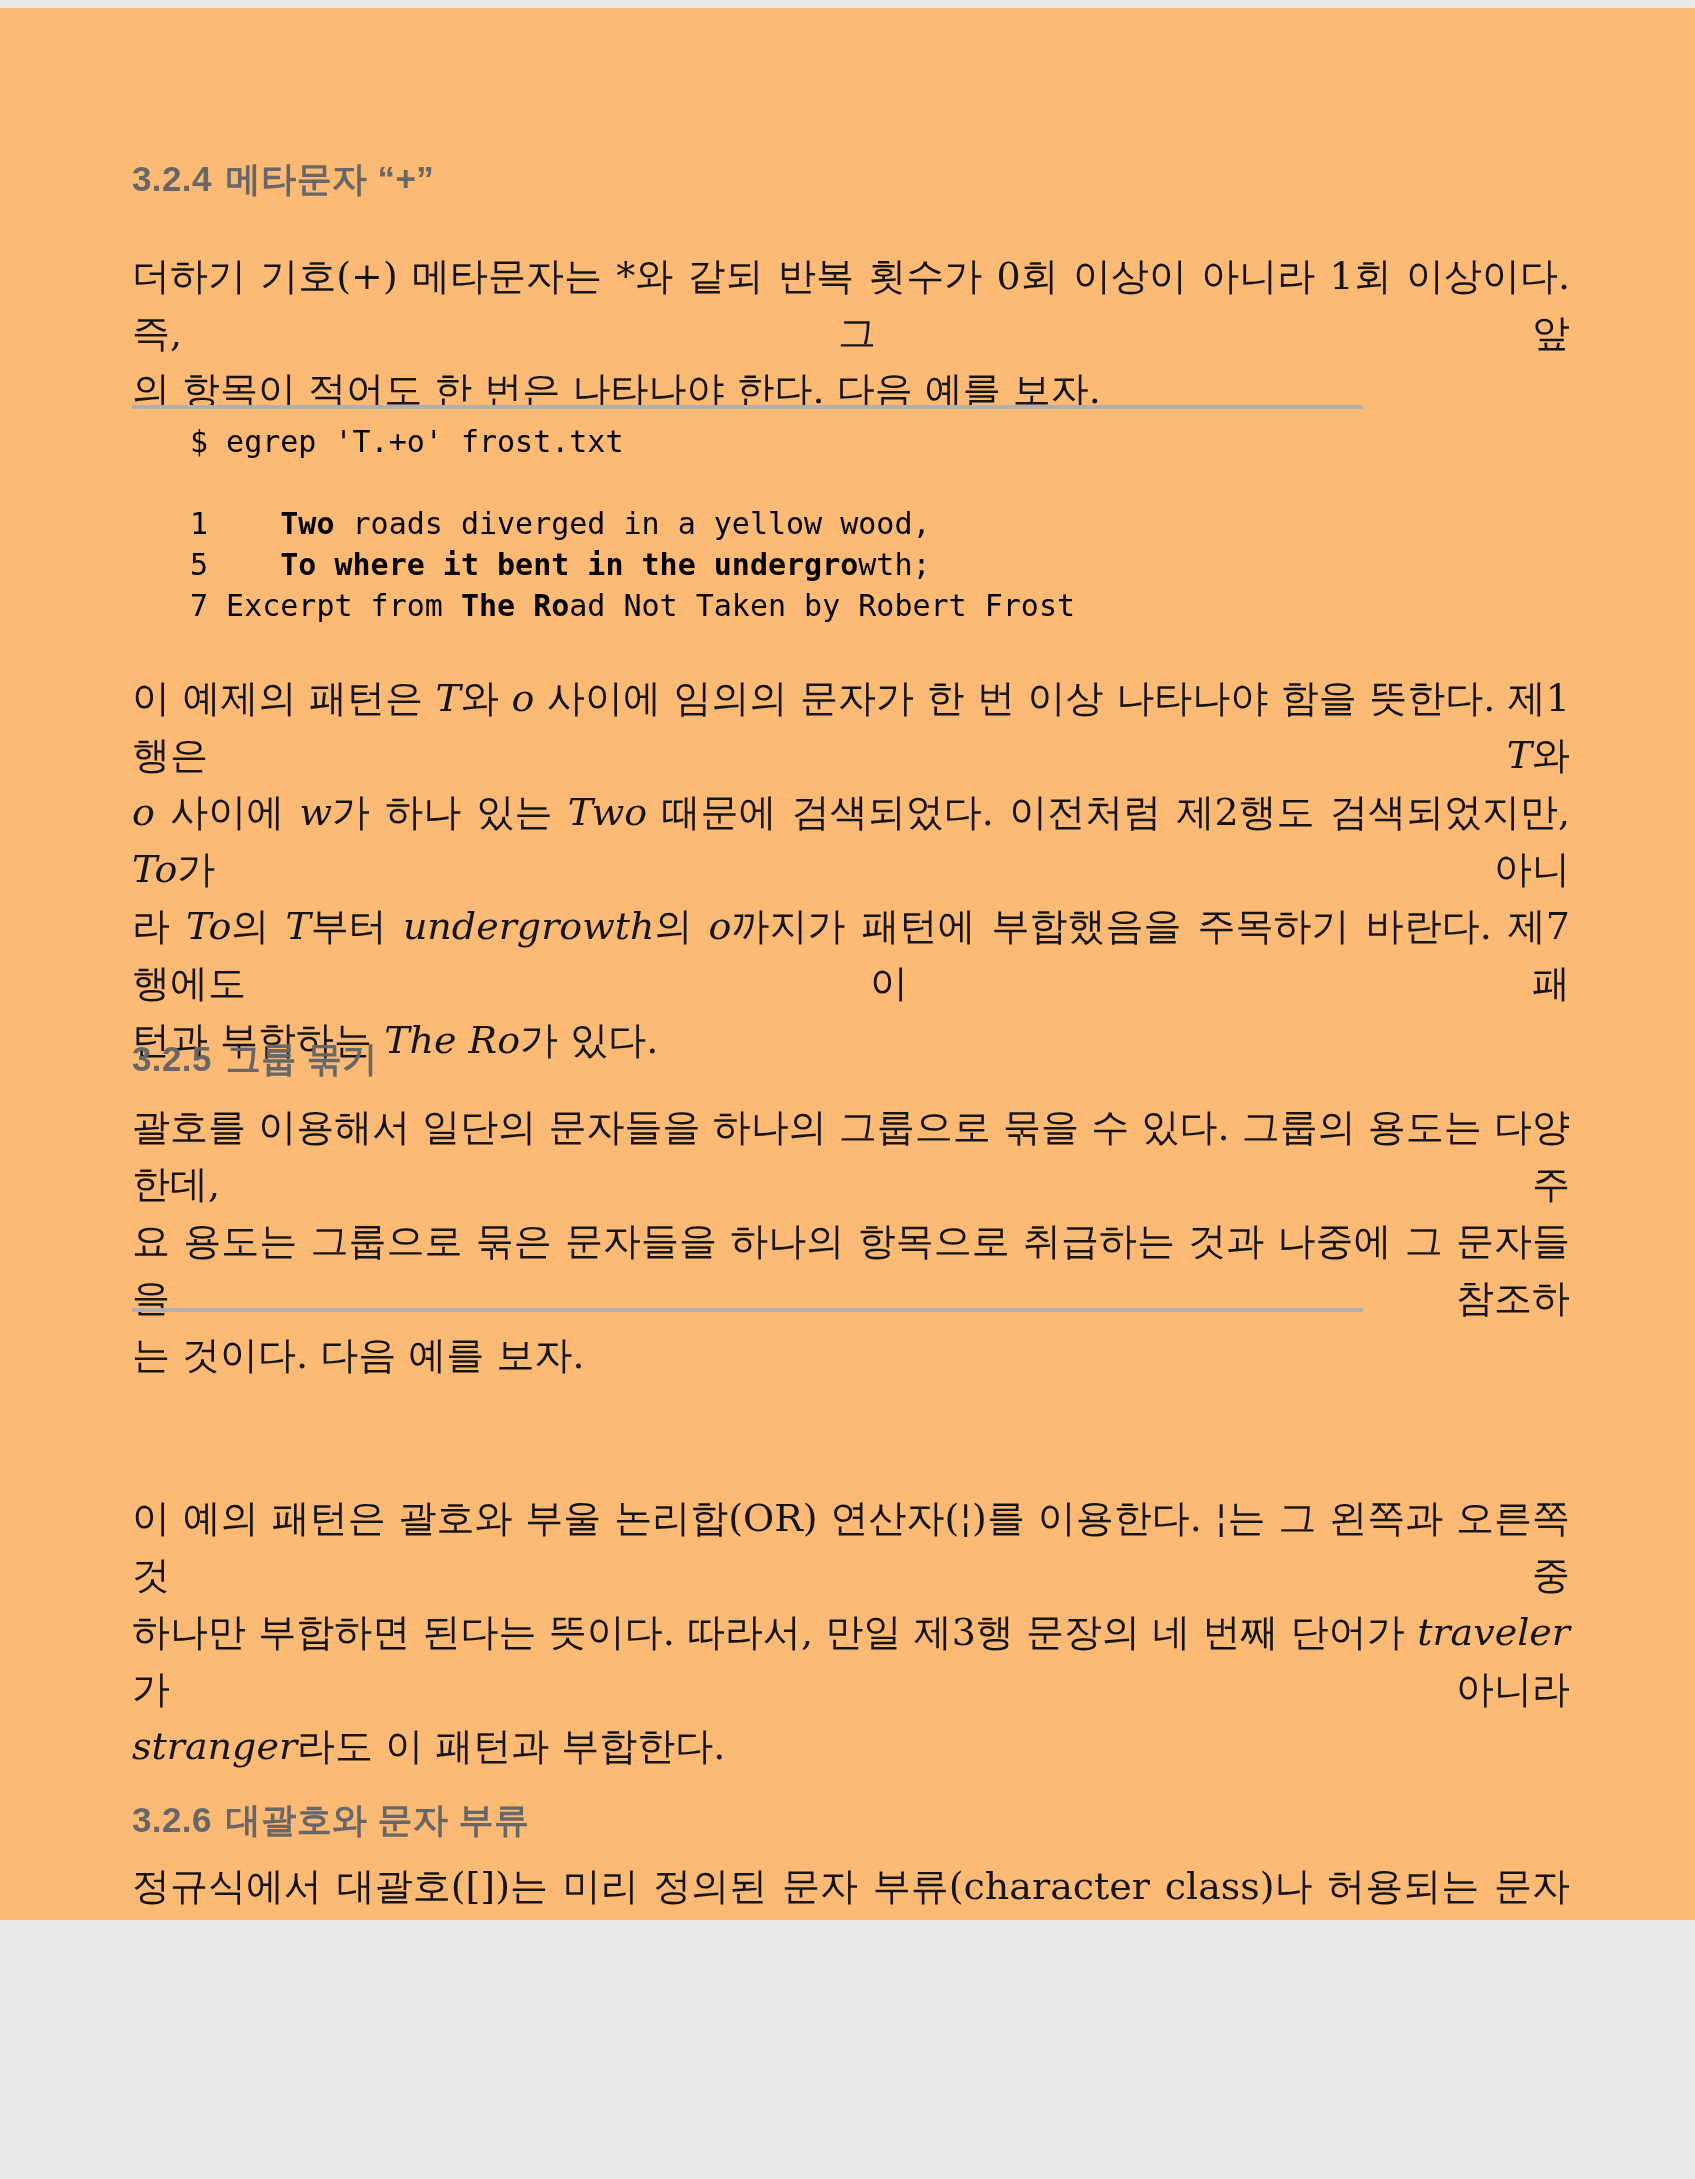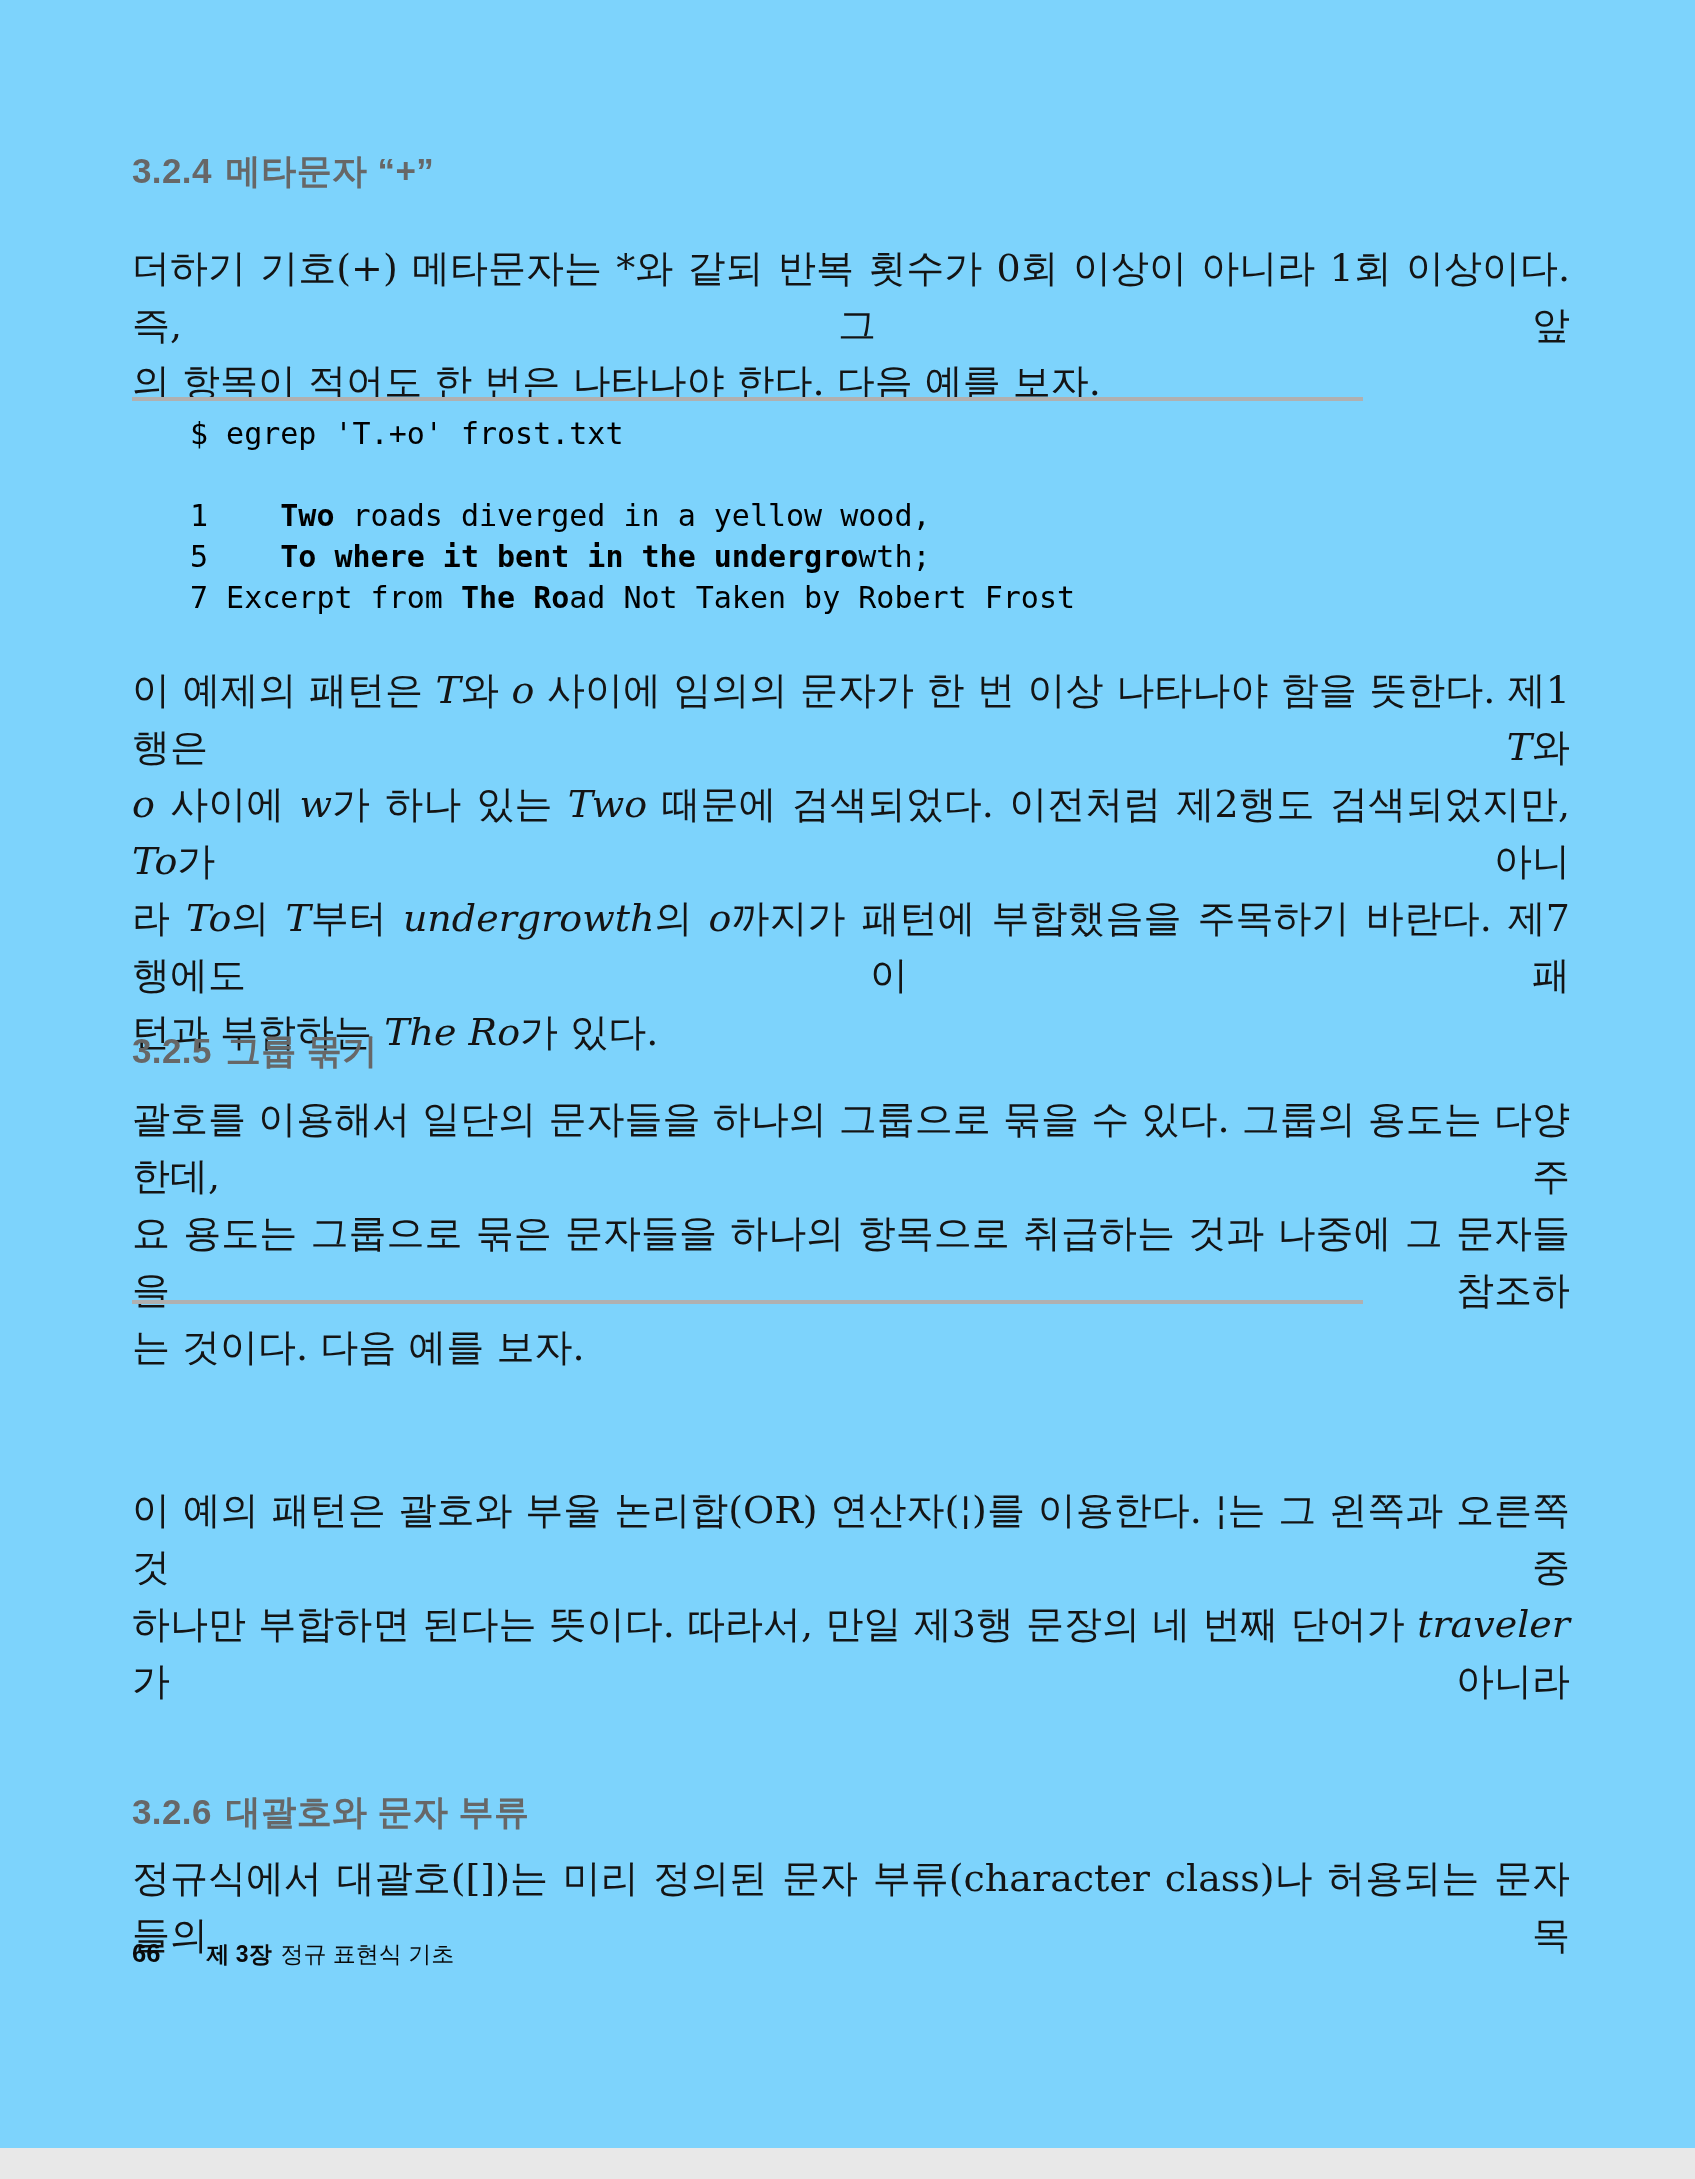--- a/index.html
+++ b/index.html
@@ -1,19 +1,19 @@
 <!DOCTYPE html>
 <html style="font-size:14px"><head>
 <meta charset="utf-8">
 <style>
   html,body { margin:0; padding:0; background:#e8e8e8; }
   .page {
-    position:relative; width:1696px; height:2148px; background:#7dd3fc;
+    position:relative; width:1696px; height:1912px; background:#fdba74;
     font-family:"DejaVu Serif","Liberation Serif",serif; overflow:hidden;
-    margin:0 auto;
+    margin:8px auto;
   }
   .heading {
     position:absolute; left:132px; margin:0;
     font-family:"Liberation Sans","DejaVu Sans",sans-serif;
     font-weight:bold; font-size:35px; line-height:42px; color:#676767;
     letter-spacing:0.4px; white-space:nowrap;
   }
   .heading .hnum { margin-right:14px; }
   .para {
     position:absolute; left:132px; width:1438px;
@@ -71,20 +71,21 @@
       <div class="pline"><span>요 용도는 그룹으로 묶은 문자들을 하나의 항목으로 취급하는 것과 나중에 그 문자들을 참조하</span></div>
       <div class="pline last"><span>는 것이다. 다음 예를 보자.</span></div>
     </div>
 
   <div class="rule" style="top:1300px"></div>
 
 
   <div class="para" style="top:1482px">
       <div class="pline"><span>이 예의 패턴은 괄호와 부울 논리합(OR) 연산자(¦)를 이용한다. ¦는 그 왼쪽과 오른쪽 것 중</span></div>
       <div class="pline"><span>하나만 부합하면 된다는 뜻이다. 따라서, 만일 제3행 문장의 네 번째 단어가 </span><span class="i">traveler</span><span>가 아니라</span></div>
+      <div class="pline last"><span class="i">stranger</span><span>라도 이 패턴과 부합한다.</span></div>
     </div>
 
   <h2 class="heading" style="top:1791px"><span class="hnum">3.2.6</span><span>대괄호와 문자 부류</span></h2>
 
   <div class="para" style="top:1850px">
       <div class="pline"><span>정규식에서 대괄호([])는 미리 정의된 문자 부류(character class)나 허용되는 문자들의 목</span></div>
     </div>
 
   <div class="footer"><span class="num">66</span><span class="chap">제 3장</span><span>정규 표현식 기초</span></div>
 

